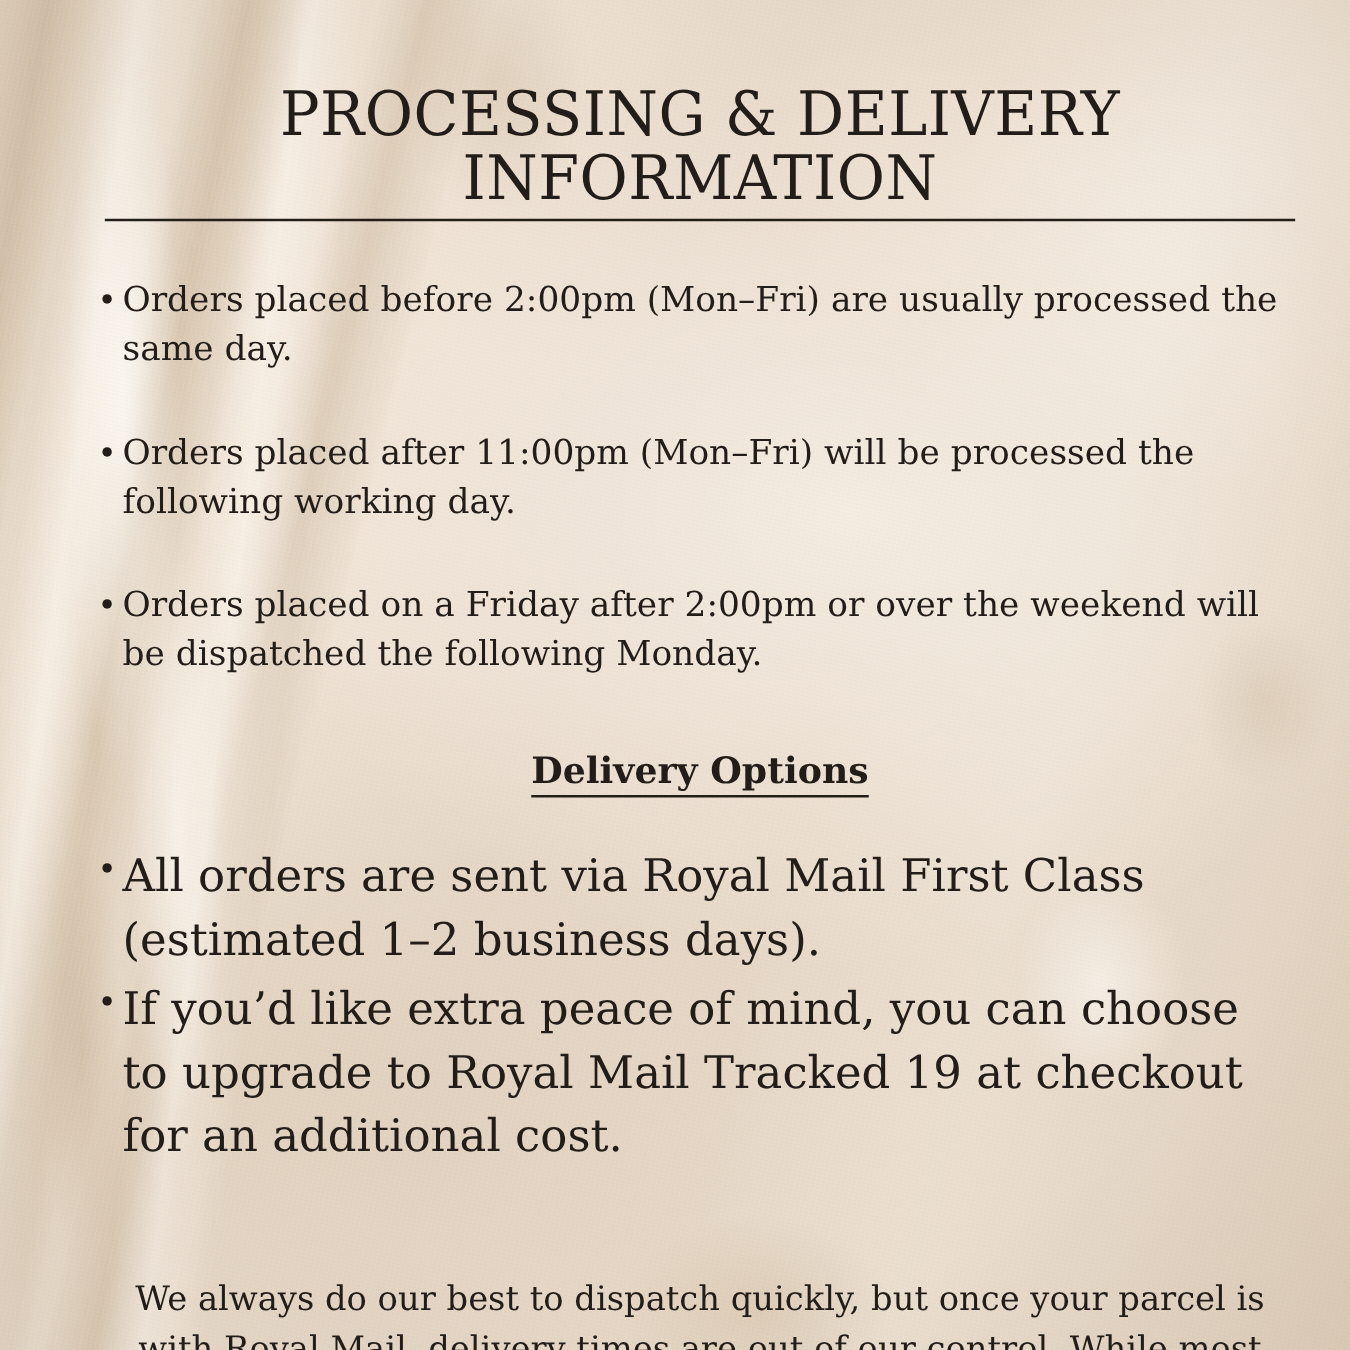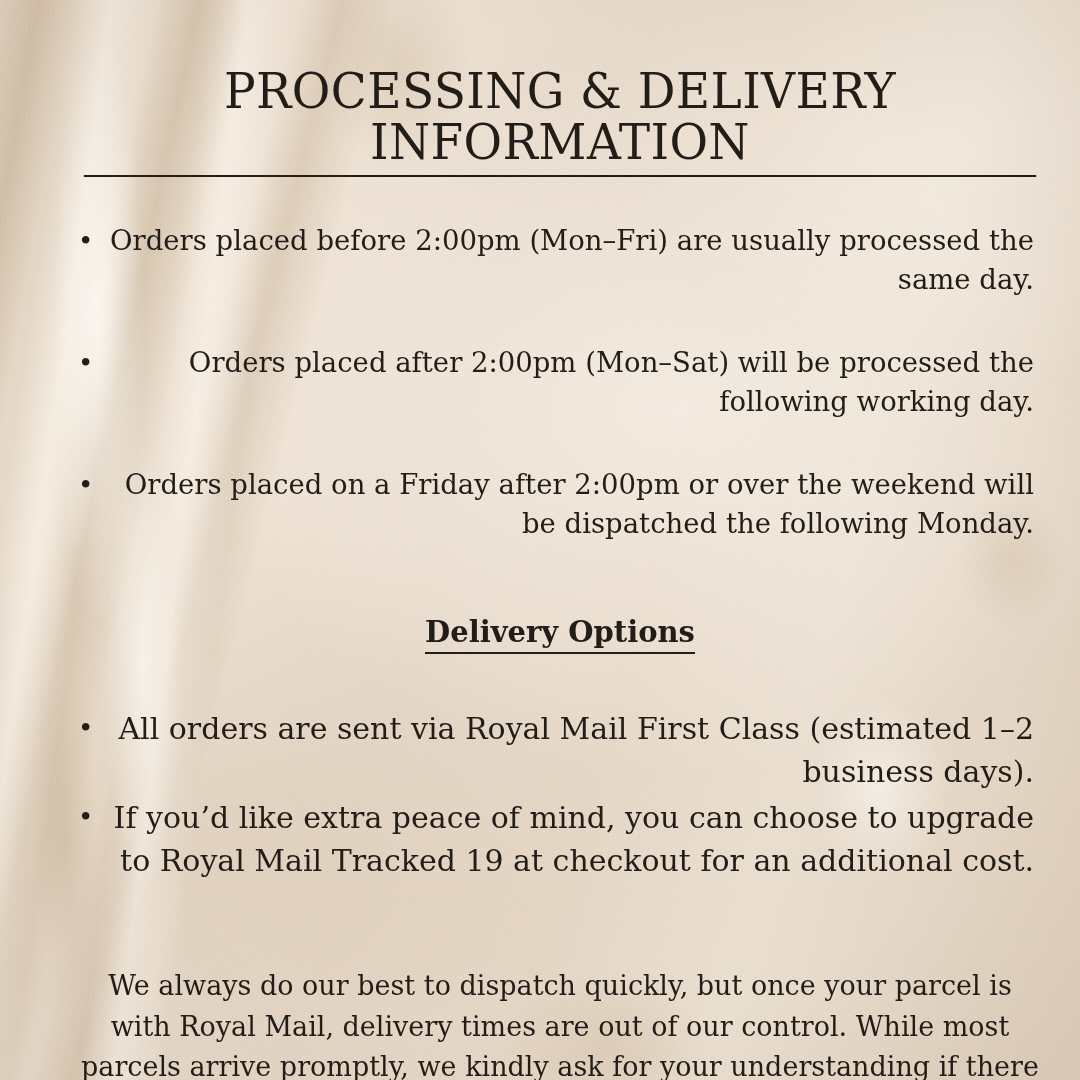--- a/index.html
+++ b/index.html
@@ -116,39 +116,39 @@
     font-size: 26px;
     line-height: 40px;
     text-align: left;
     padding-left: 14px;
     box-sizing: border-box;
   }
   .bullet-text {
     flex: 1 1 auto;
     font-size: 27.5px;
     line-height: 1.42;
-    text-align: right;
+    text-align: left;
     padding-right: 22px;
   }
 
   .section-heading {
     display: inline-block;
     font-size: 29px;
     line-height: 1.2;
     border-bottom: 2px solid #231e18;
     padding-bottom: 2px;
-    margin: 16px;
+    margin: 0;
   }
   .section-heading-wrap { margin-top: 56px; }
 
   .delivery-block {
     margin-top: 38px;
   }
   .delivery-block .bullet-row { margin-bottom: 4px; }
-  .delivery-block .bullet-text { font-size: 30px; line-height: 1.42; }
+  .delivery-block .bullet-text { font-size: 36px; line-height: 1.42; }
 
   .note-wrap { margin-top: 84px; }
   .note-body {
     margin-top: 12px;
     font-size: 27px;
     line-height: 1.5;
     padding: 0 12px;
   }
   .note-body p { margin: 0; }
 </style>
@@ -169,21 +169,21 @@
 
     <div class="bullet-block">
 
       <div class="bullet-row">
         <span class="bullet-mark">•</span>
         <span class="bullet-text">Orders placed before 2:00pm (Mon–Fri) are usually processed the same day.</span>
       </div>
 
       <div class="bullet-row">
         <span class="bullet-mark">•</span>
-        <span class="bullet-text">Orders placed after 2:00pm (Mon–Sat) will be processed the following working day.</span>
+        <span class="bullet-text">Orders placed after 11:00pm (Mon–Fri) will be processed the following working day.</span>
       </div>
 
       <div class="bullet-row">
         <span class="bullet-mark">•</span>
         <span class="bullet-text">Orders placed on a Friday after 2:00pm or over the weekend will be dispatched the following Monday.</span>
       </div>
 
     </div>
 
     <div class="section-heading-wrap">

